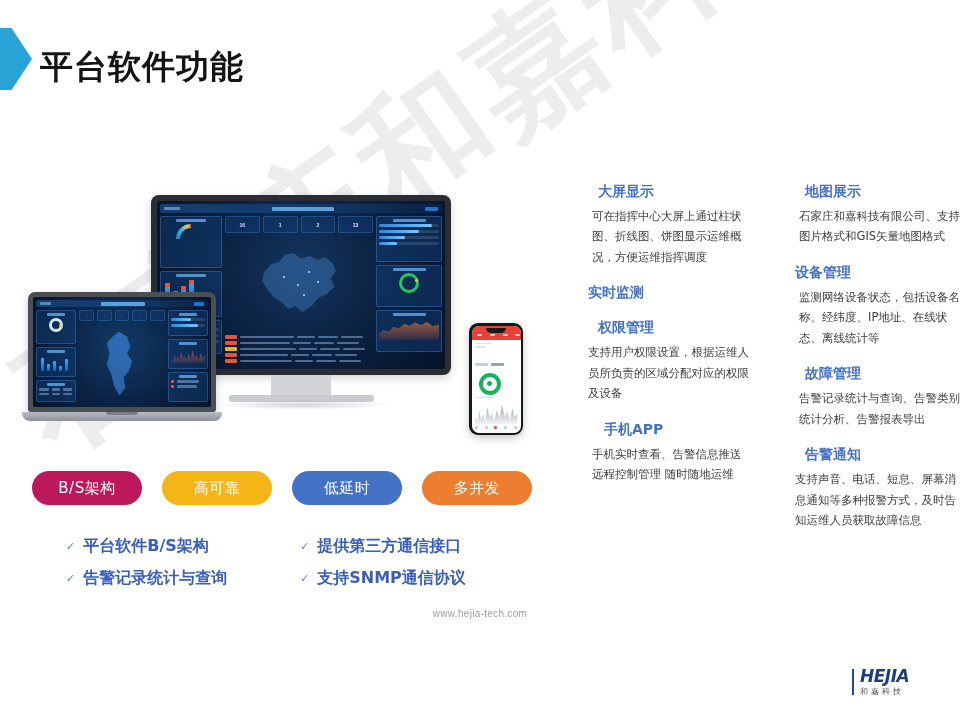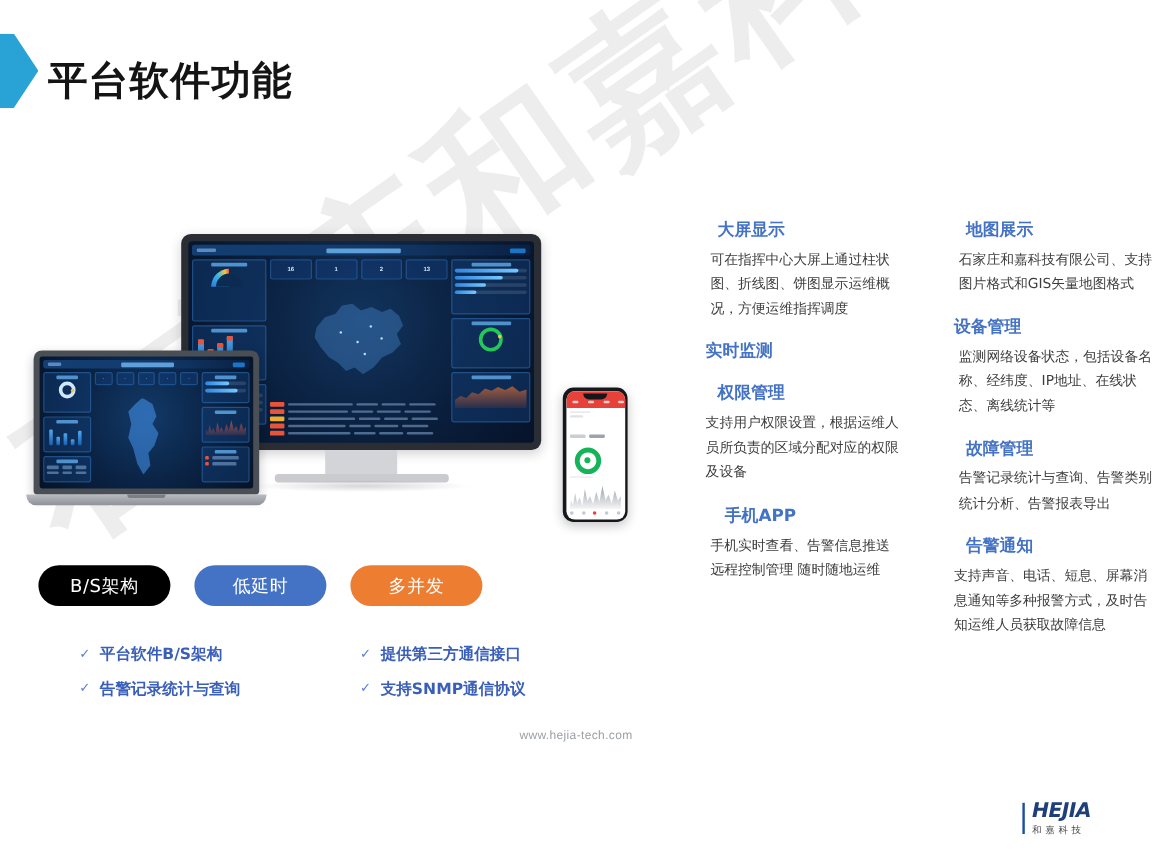--- a/index.html
+++ b/index.html
@@ -187,21 +187,21 @@
     display:flex;align-items:center;justify-content:center;
     color:#ffffff;font-size:15px;font-weight:400;letter-spacing:.5px;
     font-family:"DejaVu Sans","Liberation Sans",sans-serif;
   }
 
   
   .checklist{position:absolute;left:66px;top:536px;width:420px;z-index:20;}
   .cl-row{display:flex;gap:48px;margin-bottom:11px;}
   .cl-item{display:flex;align-items:center;gap:8px;width:190px;}
   .cl-check{color:#5b7fd4;font-size:11px;line-height:1;}
-  .cl-text{color:#3a5fb8;font-size:13px;font-weight:700;white-space:nowrap;
+  .cl-text{color:#3a5fb8;font-size:16px;font-weight:700;white-space:nowrap;
     font-family:"DejaVu Sans","Liberation Sans",sans-serif;}
 
   
   .url{
     position:absolute;left:0;top:608px;width:960px;text-align:center;
     color:#9aa0a6;font-size:10px;letter-spacing:.3px;z-index:20;
   }
 
   
   .features{position:absolute;left:560px;top:183px;width:400px;z-index:20;}
@@ -491,22 +491,25 @@
             <i class="ph-tab active"></i>
             <i class="ph-tab"></i>
             <i class="ph-tab"></i>
           </div>
         </div>
       </div>
     </div>
   </div>
 
   <div class="pills">
-    <div class="pill" style="background: #000000;">
+    <div class="pill" style="background: #be185d;">
       <span>B/S架构</span>
+    </div>
+    <div class="pill" style="background: rgb(245, 181, 23);">
+      <span>高可靠</span>
     </div>
     <div class="pill" style="background: rgb(68, 114, 196);">
       <span>低延时</span>
     </div>
     <div class="pill" style="background: rgb(237, 125, 49);">
       <span>多并发</span>
     </div>
   </div>
 
   <div class="checklist">

